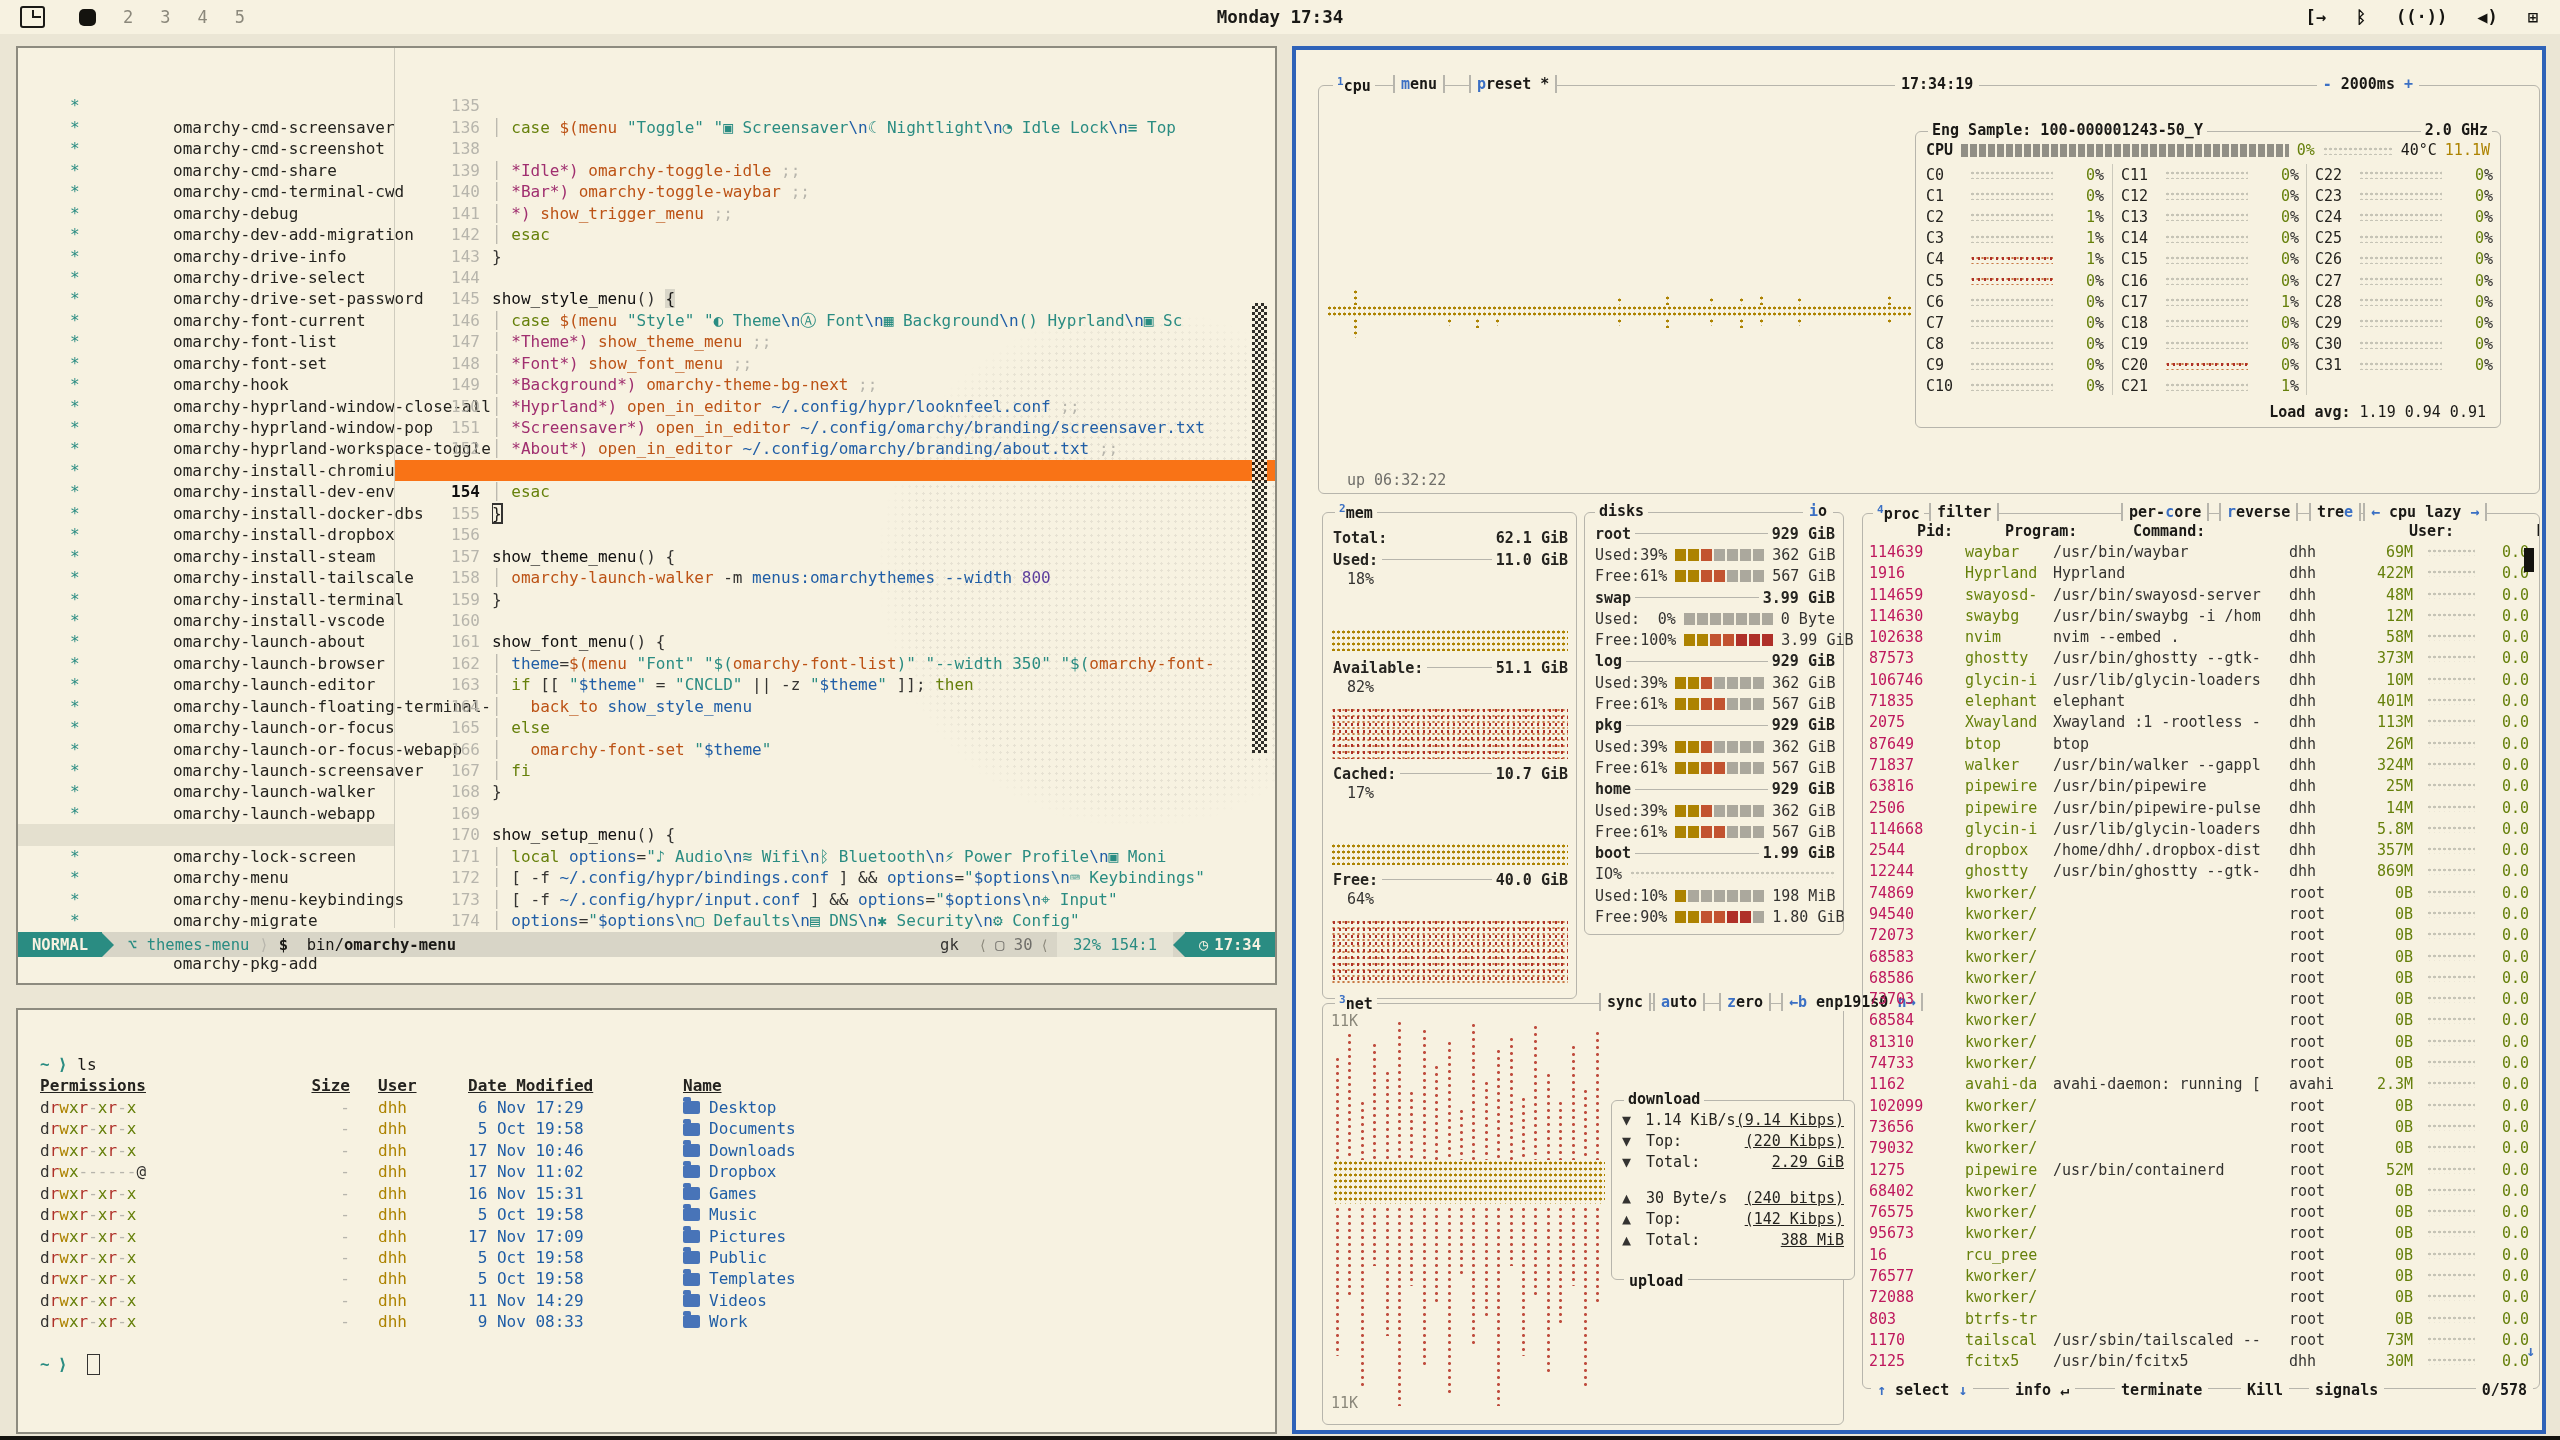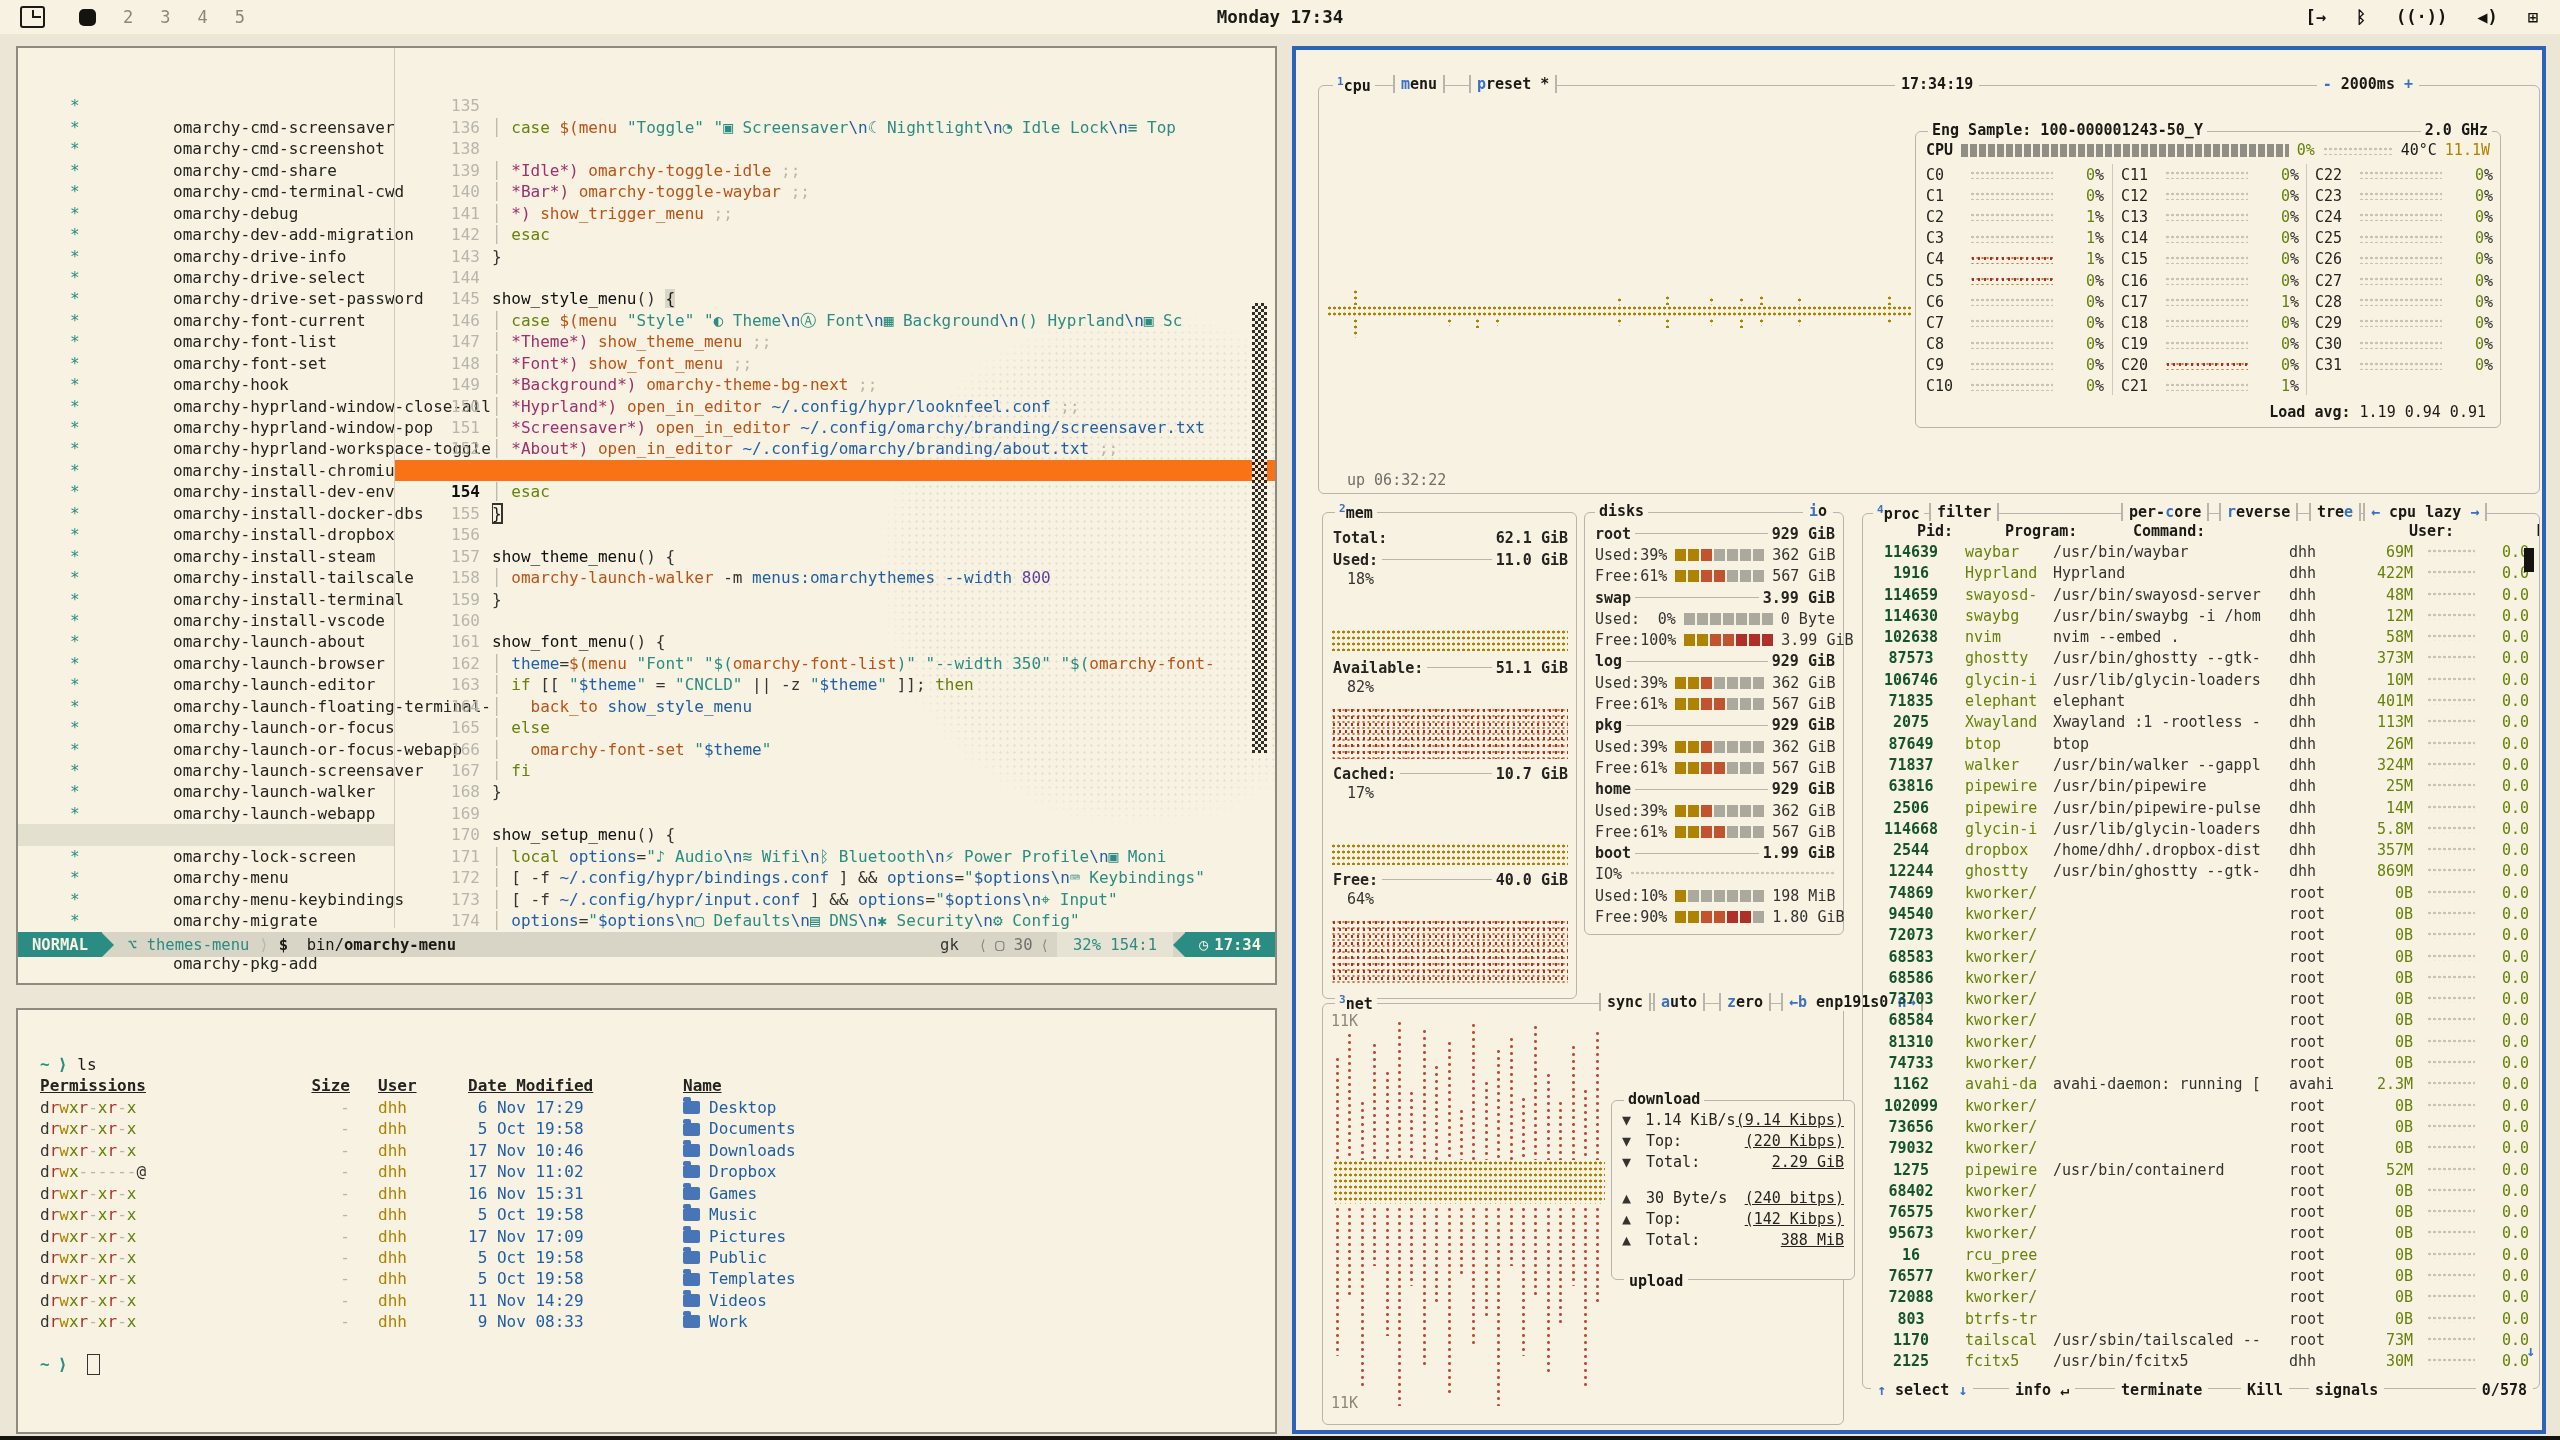--- a/index.html
+++ b/index.html
@@ -136,21 +136,21 @@
   .net-scale{position:absolute;color:#8B887B;}
   #dl-box{position:absolute;border:1.5px solid #B7B5AC;border-radius:6px;background:#F7F2E1;}
   .nrow{display:flex;height:21.3px;align-items:center;padding:0 10px;white-space:pre;color:#24231F;}
   .nrow .ar{width:24px;color:#343331;}
   .nrow .nv{margin-left:auto;text-decoration:underline;}
   
   #proc-head,.p-row{display:grid;grid-template-columns:84px 100px 236px 64px 60px 72px 44px;
      align-items:center;height:21.3px;padding-left:6px;white-space:pre;overflow:hidden;}
   #proc-head{font-weight:bold;color:#1A1916;margin-top:6px;gap:40px;}
   #proc-head .h-pid,#proc-head .h-mem,#proc-head .h-cpu{text-align:right;}
-  .p-pid{text-align:center;color:#14532d;font-weight:bold;}
+  .p-pid{text-align:left;color:#be185d;}
   .p-prog{padding-left:12px;color:#66800B;}
   .p-cmd{color:#343331;}
   .p-user{color:#343331;}
   .p-mem{text-align:right;color:#66800B;}
   .p-dots{height:8px;margin:0 10px 0 14px;}
   .p-cpu{text-align:right;color:#66800B;}
   #proc-scrollbar{position:absolute;right:5px;top:34px;width:10px;height:24px;background:#14130F;}
   #proc-downarrow{position:absolute;right:4px;bottom:28px;color:#3B70C4;font-weight:bold;}
   .foot-item{position:absolute;bottom:-11px;background:#F7F2E1;padding:0 6px;font-weight:bold;white-space:nowrap;}
   .sort-lbl{font-weight:bold;}

